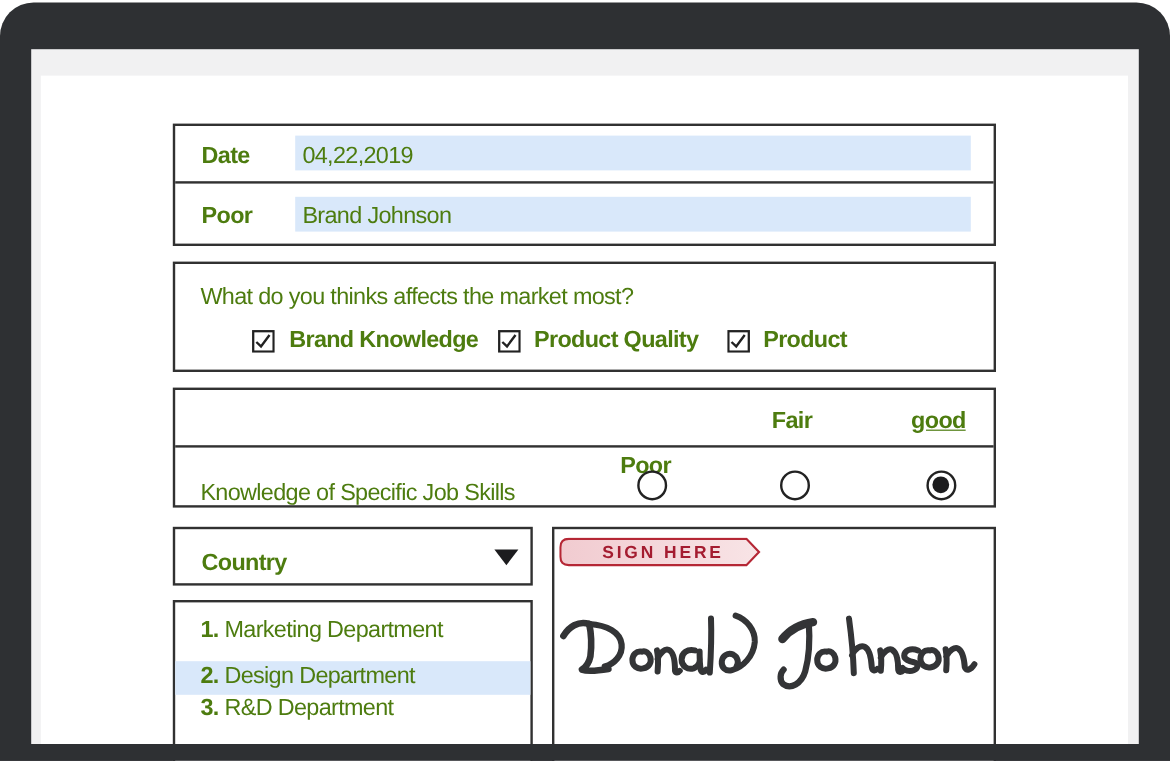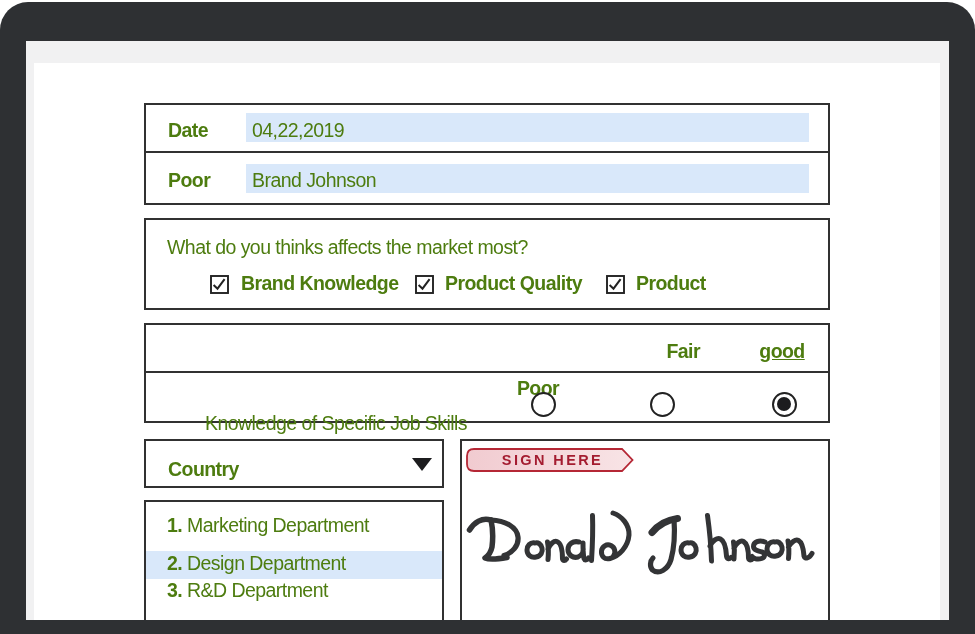--- a/index.html
+++ b/index.html
@@ -43,23 +43,23 @@
 <div class="abs txt bold" style="left:445px; top:272px;">Product Quality</div>
 <svg class="abs" style="left:606px; top:275px;" width="19" height="19" viewBox="0 0 19 19">
     <rect x="1" y="1" width="17" height="17" fill="#fff" stroke="#222" stroke-width="1.9"></rect>
     <path d="M 3.6,10 L 7.5,13.7 L 14.6,4.2" fill="none" stroke="#222" stroke-width="2"></path>
   </svg>
 <div class="abs txt bold" style="left:636px; top:272px;">Product</div>
 
 <div class="abs box" style="left:144px; top:323px; width:686px; height:100px;"></div>
 <div class="abs" style="left:146px; top:371px; width:682px; height:2px; background:#313131;"></div>
 <div class="abs txt bold" style="left:498px; top:340px; width:80px; text-align:center;margin-top:37px;">Poor</div>
-<div class="abs txt bold" style="left:620px; top:340px; width:80px; text-align:right;">Fair</div>
+<div class="abs txt bold" style="left:620px; top:340px; width:80px; text-align:center;">Fair</div>
 <div class="abs txt bold" style="left:742px; top:340px; width:80px; text-align:center;text-decoration:underline;">good</div>
-<div class="abs txt" style="left:167px; top:412px;margin-left:38px;">Knowledge of Specific Job Skills</div>
+<div class="abs txt" style="left:167px; top:400px;">Knowledge of Specific Job Skills</div>
 <div class="abs radio" style="left:531px; top:391.5px;"></div>
 <div class="abs radio" style="left:650px; top:391.5px;"></div>
 <div class="abs radio" style="left:771.5px; top:391.5px;">
     <span class="dot"></span>
   </div>
 
 <div class="abs box" style="left:144px; top:439px; width:300px; height:49px;"></div>
 <div class="abs txt bold" style="left:168px; top:458px;">Country</div>
 <div class="abs" style="left:412px; top:458px; width:0; height:0; border-left:10px solid transparent; border-right:10px solid transparent; border-top:13px solid #1c1c1e;"></div>
 

